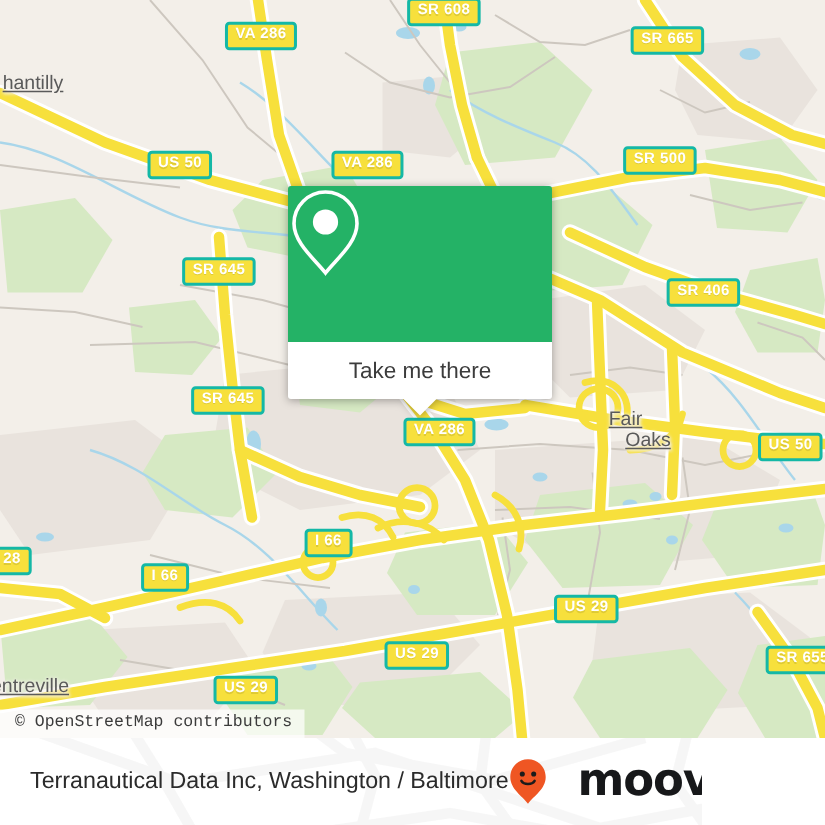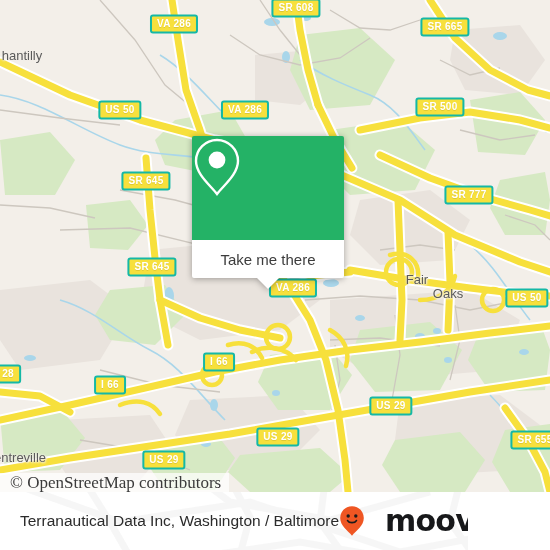--- a/index.html
+++ b/index.html
@@ -37,36 +37,37 @@
   }
   
   .place{
     position:absolute;
     color:#5a5a5a;
     font-size:13px;
     font-family:"Liberation Sans", sans-serif;
     white-space:nowrap;
     transform:translate(-50%,-50%);
     text-shadow:0 0 3px #f3efe9,0 0 2px #f3efe9,1px 1px 2px #f3efe9;
+    text-decoration:underline;
   }
 
   
   .attrib{
     position:absolute;left:0;bottom:0;
     background:rgba(255,255,255,.72);
     color:#3b3b3b;
-    font-size:17px;
-    font-family:Liberation Serif, serif;
+    font-size:11px;
+    font-family:Liberation Mono, monospace;
     padding:3px 8px 3px 10px;
     line-height:13px;
   }
 
   
   .popup{
-    position:absolute;left:192px;top:136px;width:152px;
+    position:absolute;left:192px;top:124px;width:176px;
     filter:drop-shadow(0 1px 3px rgba(0,0,0,.33));
   }
   .popup-head{
     background:#24b266;
     height:104px;
     border-radius:2px 2px 0 0;
     display:flex;align-items:center;justify-content:center;
   }
   .popup-body{
     background:#ffffff;
@@ -290,33 +291,33 @@
           <path d="M330,330 C345,338 350,352 346,366"></path>
           <path d="M120,405 C138,398 152,402 160,414"></path>
           <path d="M228,345 C244,340 256,346 262,358"></path>
         </g>
       </g>
     </svg>
 
     <div id="place-labels">
         <div class="place" style="left: 22px; top: 55px;">hantilly</div>
         <div class="place" style="left: 417px; top: 279px;">Fair</div>
-        <div class="place" style="left: 448px; top: 293px;">Oaks</div>
+        <div class="place" style="left: 432px; top: 293px;">Oaks</div>
         <div class="place" style="left: 20px; top: 457px;">entreville</div>
       </div>
 
     <div id="road-shields">
         <div class="shield" style="left: 174px; top: 24px;">VA 286</div>
         <div class="shield" style="left: 296px; top: 8px;">SR 608</div>
         <div class="shield" style="left: 445px; top: 27px;">SR 665</div>
         <div class="shield" style="left: 120px; top: 110px;">US 50</div>
         <div class="shield" style="left: 245px; top: 110px;">VA 286</div>
         <div class="shield" style="left: 440px; top: 107px;">SR 500</div>
         <div class="shield" style="left: 146px; top: 181px;">SR 645</div>
-        <div class="shield" style="left: 469px; top: 195px;">SR 777</div>
+        <div class="shield" style="left: 469px; top: 195px;">SR 406</div>
         <div class="shield" style="left: 152px; top: 267px;">SR 645</div>
         <div class="shield" style="left: 293px; top: 288px;">VA 286</div>
         <div class="shield" style="left: 527px; top: 298px;">US 50</div>
         <div class="shield" style="left: 8px; top: 374px;">28</div>
         <div class="shield" style="left: 110px; top: 385px;">I 66</div>
         <div class="shield" style="left: 219px; top: 362px;">I 66</div>
         <div class="shield" style="left: 391px; top: 406px;">US 29</div>
         <div class="shield" style="left: 278px; top: 437px;">US 29</div>
         <div class="shield" style="left: 164px; top: 460px;">US 29</div>
         <div class="shield" style="left: 535px; top: 440px;">SR 655</div>

